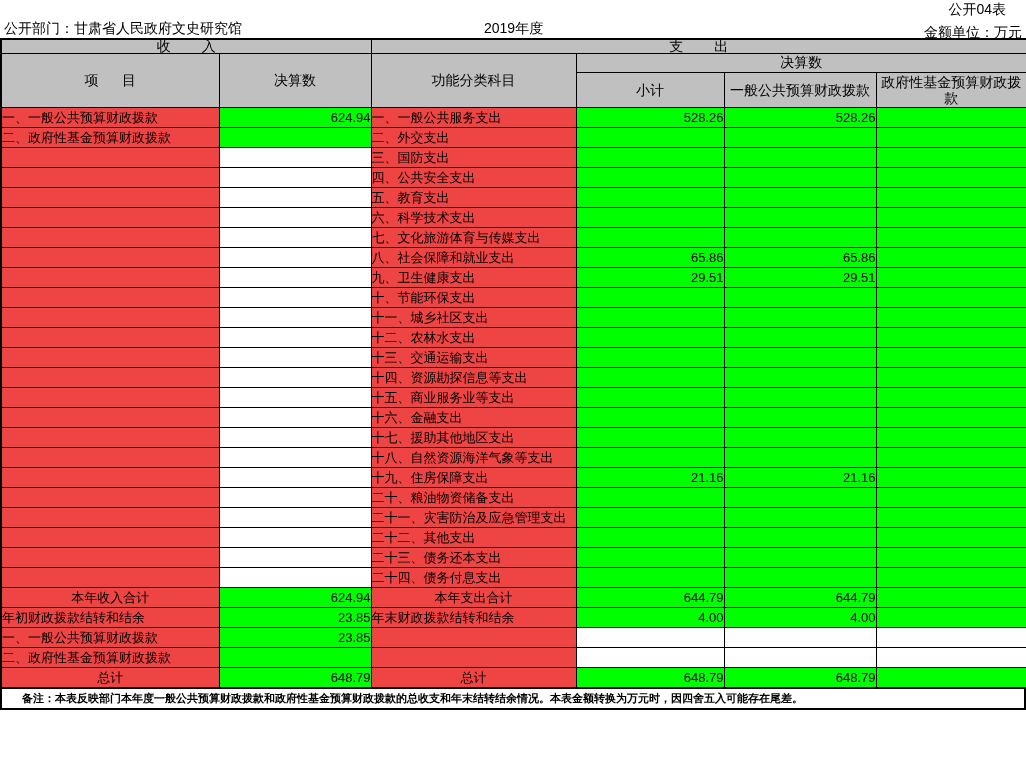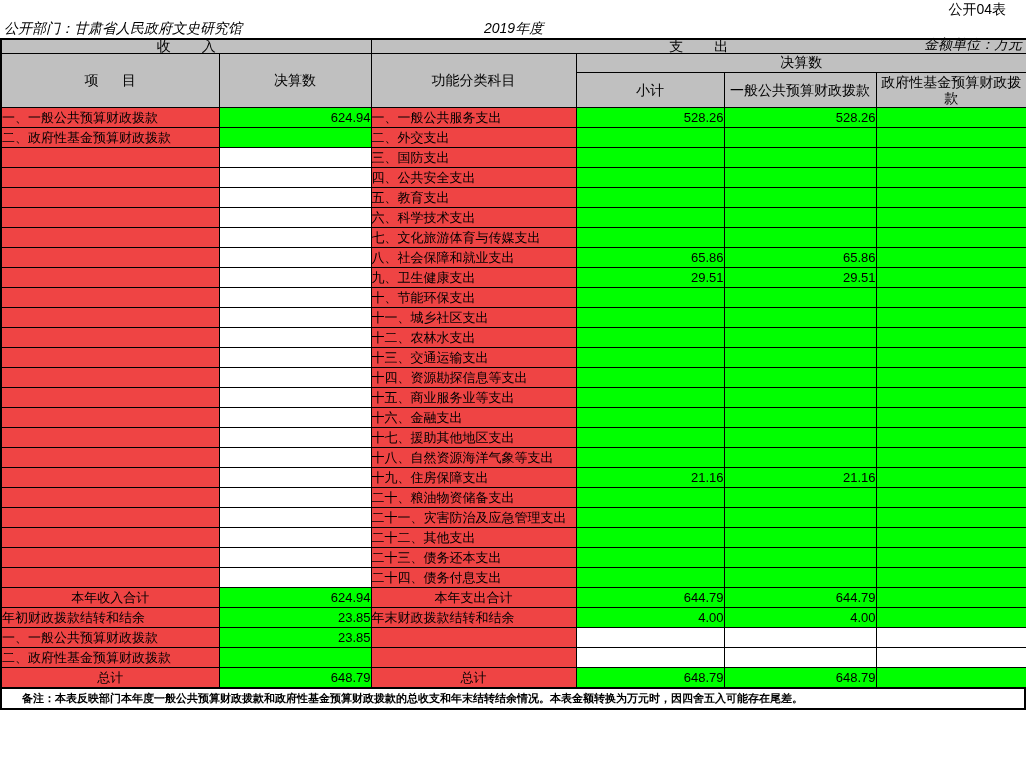--- a/index.html
+++ b/index.html
@@ -6,24 +6,24 @@
   .page {
     width: 1026px; height: 758px; background: #ffffff; overflow: hidden;
     font-family: "Liberation Sans", "DejaVu Sans", sans-serif;
     color: #000;
   }
   .title {
     font-size: 28px; font-weight: bold; text-align: center;
     margin-top: 5px; height: 36px; line-height: 36px;
   }
   .code-line { text-align: right; font-size: 14px; height: 18px; line-height: 18px; padding-right: 20px; }
-  .meta-line { position: relative; font-size: 14px; height: 20px; line-height: 20px; font-style: italic; }
+  .meta-line { position: relative; font-size: 14px; height: 20px; line-height: 20px; }
   .meta-left  { position: absolute; left: 4px; top: 0; }
   .meta-year  { position: absolute; left: 440px; top: 0; margin-left: 44px; }
-  .meta-right { position: absolute; right: 4px; top: 16px; }
+  .meta-right { position: absolute; right: 4px; top: 4px; }
 
   table.main {
     width: 1026px; table-layout: fixed;
     border-collapse: collapse; border: 2px solid #000;
   }
   table.main th, table.main td {
     border: 1px solid #000; overflow: hidden;
     font-size: 13px; vertical-align: middle; padding: 0;
   }
   table.main th {

